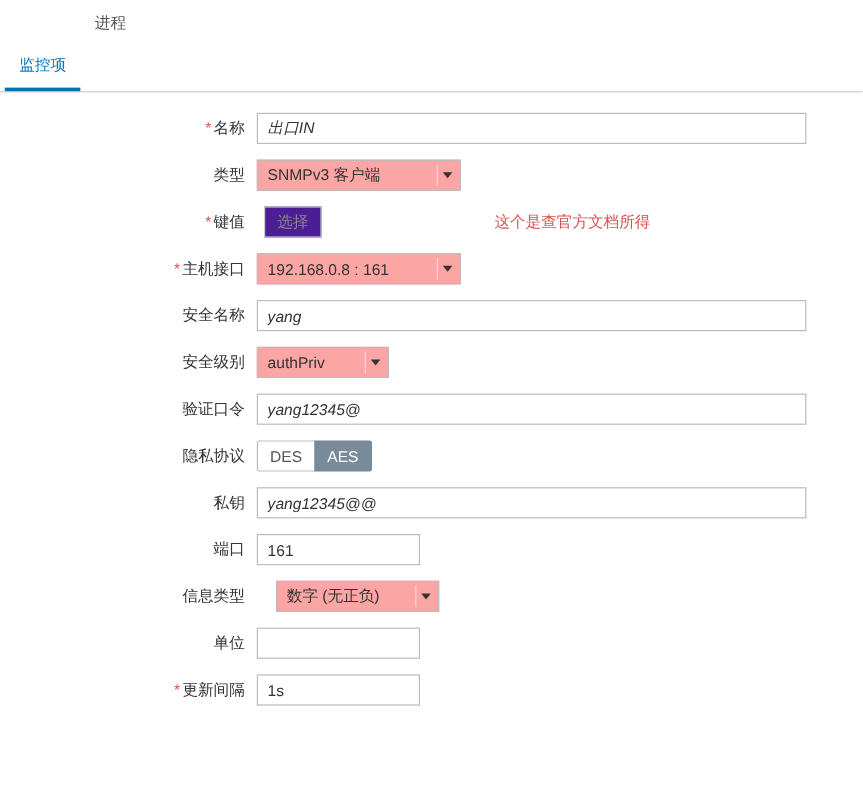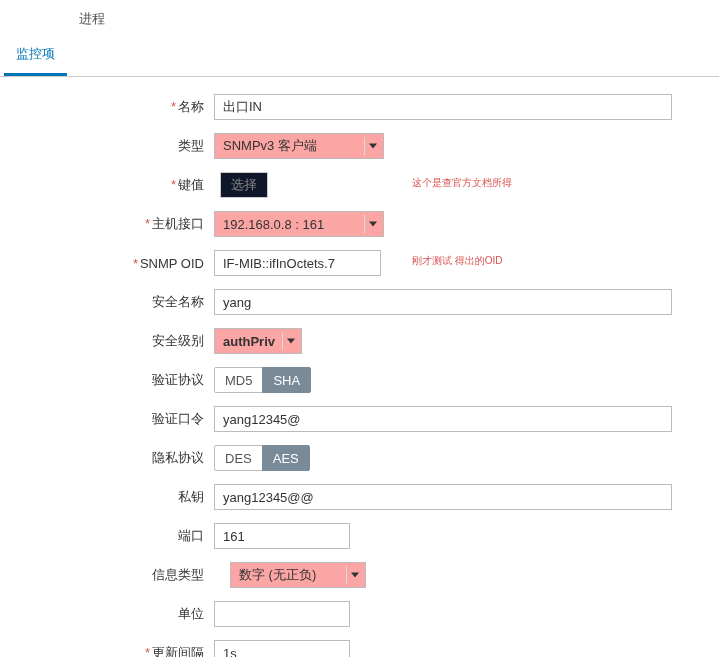--- a/index.html
+++ b/index.html
@@ -9,41 +9,41 @@
     .tab { padding: 10px 12px; cursor: pointer; color: #555; }
     .tab.active { border-bottom: 3px solid #0275b8; color: #0275b8; font-weight: 500; margin-top: 35px; }
     
     .form { padding: 16px 10px 10px 10px; }
     .form-row { display: flex; align-items: center; margin-bottom: 11px; min-height: 28px; }
     .form-label { width: 204px; text-align: right; padding-right: 10px; color: #333; }
     .form-label .req { color: #d9534f; margin-right: 2px; }
     .form-control { flex: 1; display: flex; align-items: center; position: relative; }
     
     input[type=text] { border: 1px solid #bbb; padding: 4px 8px; font-size: 13px; color: #333; background: #fff; height: 26px; }
-    input.wide { width: 458px; }
+    input.wide { width: 458px; font-style: italic; }
     input.mid { width: 167px; }
     input.short { width: 136px; }
     
     .select { border: 1px solid #bbb; padding: 3px 20px 3px 8px; height: 26px; background: #fca5a5; position: relative; display: inline-flex; align-items: center; font-size: 13px; cursor: pointer; }
     .select.w1 { width: 170px; }
     .select.w2 { width: 170px; }
-    .select.w3 { width: 88px; font-weight: bold; }
+    .select.w3 { width: 110px; }
     .select.w4 { width: 136px; margin-left: 16px; }
     .caret { position: absolute; right: 6px; top: 50%; transform: translateY(-50%); width: 0; height: 0; border-left: 4px solid transparent; border-right: 4px solid transparent; border-top: 5px solid #333; }
     .select .sep { position: absolute; right: 18px; top: 3px; bottom: 3px; width: 1px; background: #ddd; }
     
     .btn-grp { display: inline-flex; }
     .toggle-btn { border: 1px solid #bbb; padding: 4px 10px; font-size: 13px; height: 26px; background: #fff; color: #555; cursor: pointer; display: flex; align-items: center; }
     .toggle-btn:first-child { border-radius: 2px 0 0 2px; }
     .toggle-btn:last-child { border-radius: 0 2px 2px 0; margin-left: -1px; }
     .toggle-btn.active { background: #798a99; color: #fff; border-color: #798a99; }
     
-    .side-btn { background: #0f172a; border: 1px solid #ccc; color: #888; padding: 4px 10px; height: 26px; margin-left: 6px; cursor: pointer; font-size: 13px; display: flex; align-items: center; }
+    .side-btn { background: #4c1d95; border: 1px solid #ccc; color: #888; padding: 4px 10px; height: 26px; margin-left: 6px; cursor: pointer; font-size: 13px; display: flex; align-items: center; }
     
-    .redtext { color: #d9534f; position: absolute; left: 198px; top: 4px; font-size: 10px; }
+    .redtext { color: #d9534f; position: absolute; left: 198px; top: 4px; font-size: 13px; }
     
     .container { position: relative; padding-bottom: 8px; }
   </style>
 </head>
 <body>
 
 <div class="container">
 
 <div class="tabs">
   <div class="tab active">监控项</div>
@@ -82,56 +82,40 @@
     <div class="form-label"><span class="req">*</span><span>主机接口</span></div>
     <div class="form-control">
       <div class="select w2">
         <span>192.168.0.8 : 161</span>
             <span class="sep"></span>
             <span class="caret"></span>
       </div>
     </div>
   </div>
 
-  <div class="form-row">
-    <div class="form-label"><span class="req">*</span><span>SNMP OID</span></div>
-    <div class="form-control">
-      <input type="text" class="mid" value="IF-MIB::ifInOctets.7" style="">
-      <span class="redtext">刚才测试 得出的OID</span>
-    </div>
-  </div>
 
 
   <div class="form-row">
     <div class="form-label">安全名称</div>
     <div class="form-control">
           <input type="text" class="wide" value="yang" style="">
         </div>
   </div>
 
   <div class="form-row">
     <div class="form-label">安全级别</div>
     <div class="form-control">
       <div class="select w3">
         <span>authPriv</span>
             <span class="sep"></span>
             <span class="caret"></span>
       </div>
     </div>
   </div>
 
-  <div class="form-row">
-    <div class="form-label">验证协议</div>
-    <div class="form-control">
-      <div class="btn-grp">
-        <div class="toggle-btn">MD5</div>
-        <div class="toggle-btn active">SHA</div>
-      </div>
-    </div>
-  </div>
 
   <div class="form-row">
     <div class="form-label">验证口令</div>
     <div class="form-control">
           <input type="text" class="wide" value="yang12345@" style="">
         </div>
   </div>
 
   <div class="form-row">
     <div class="form-label">隐私协议</div>

